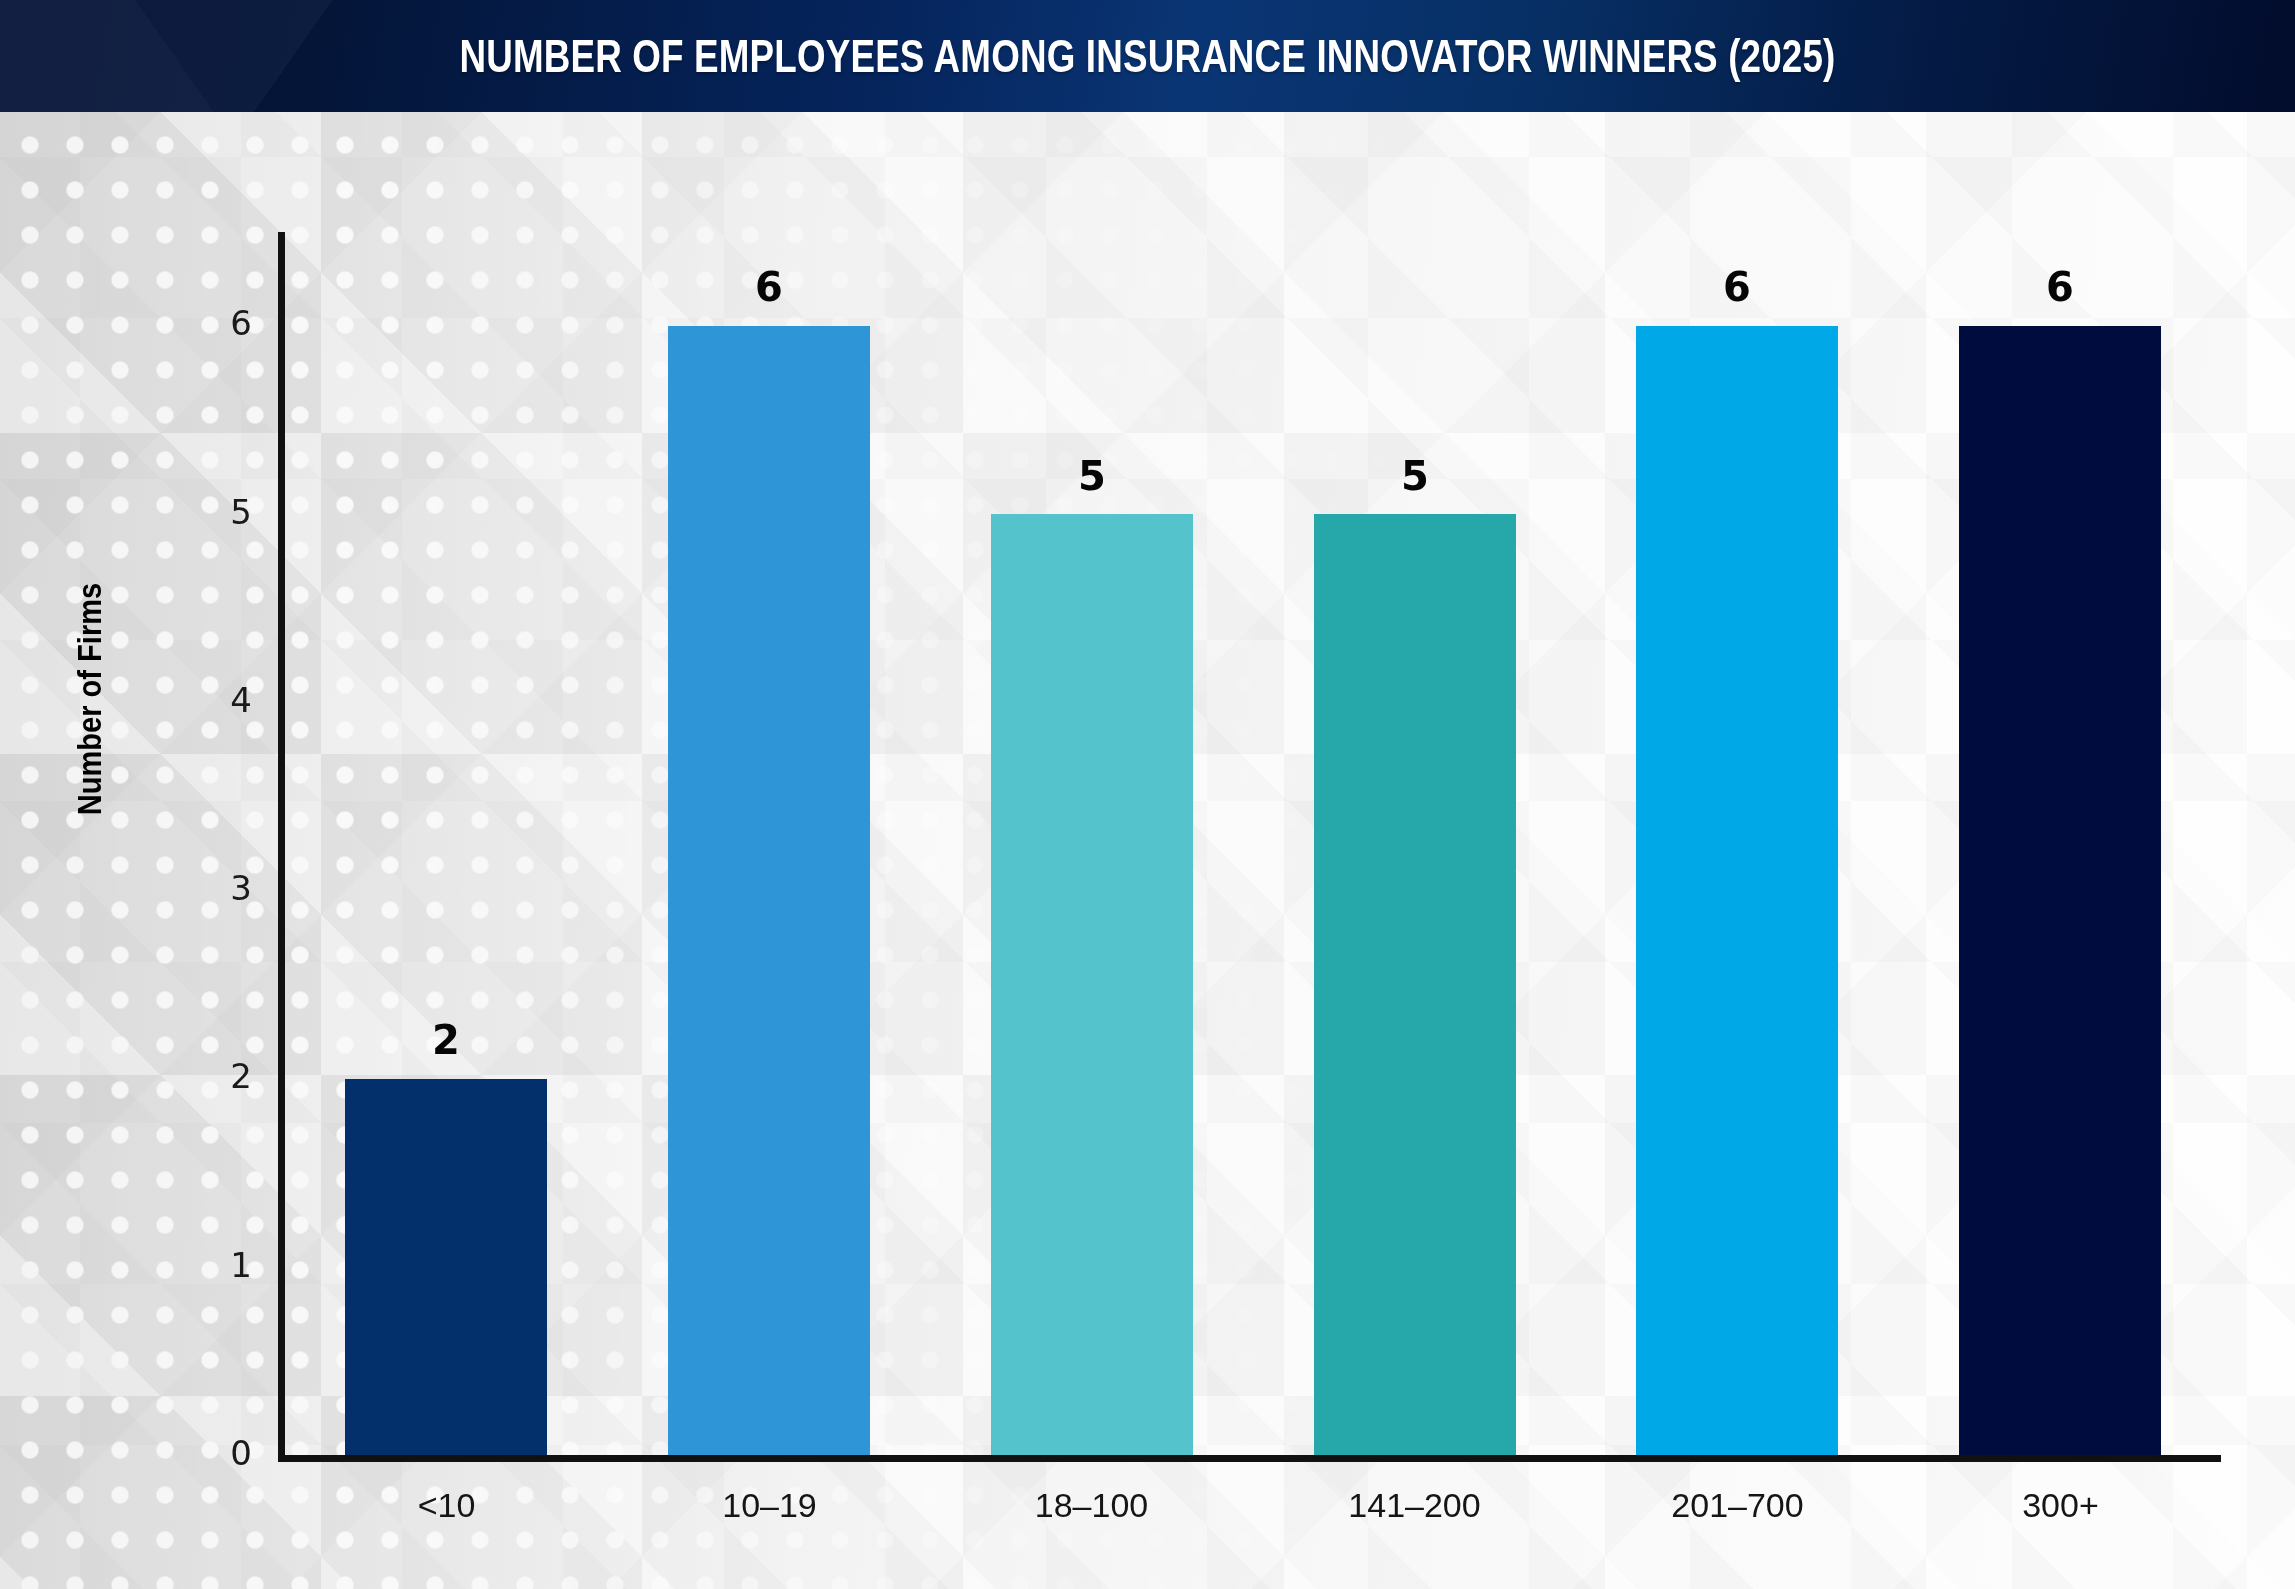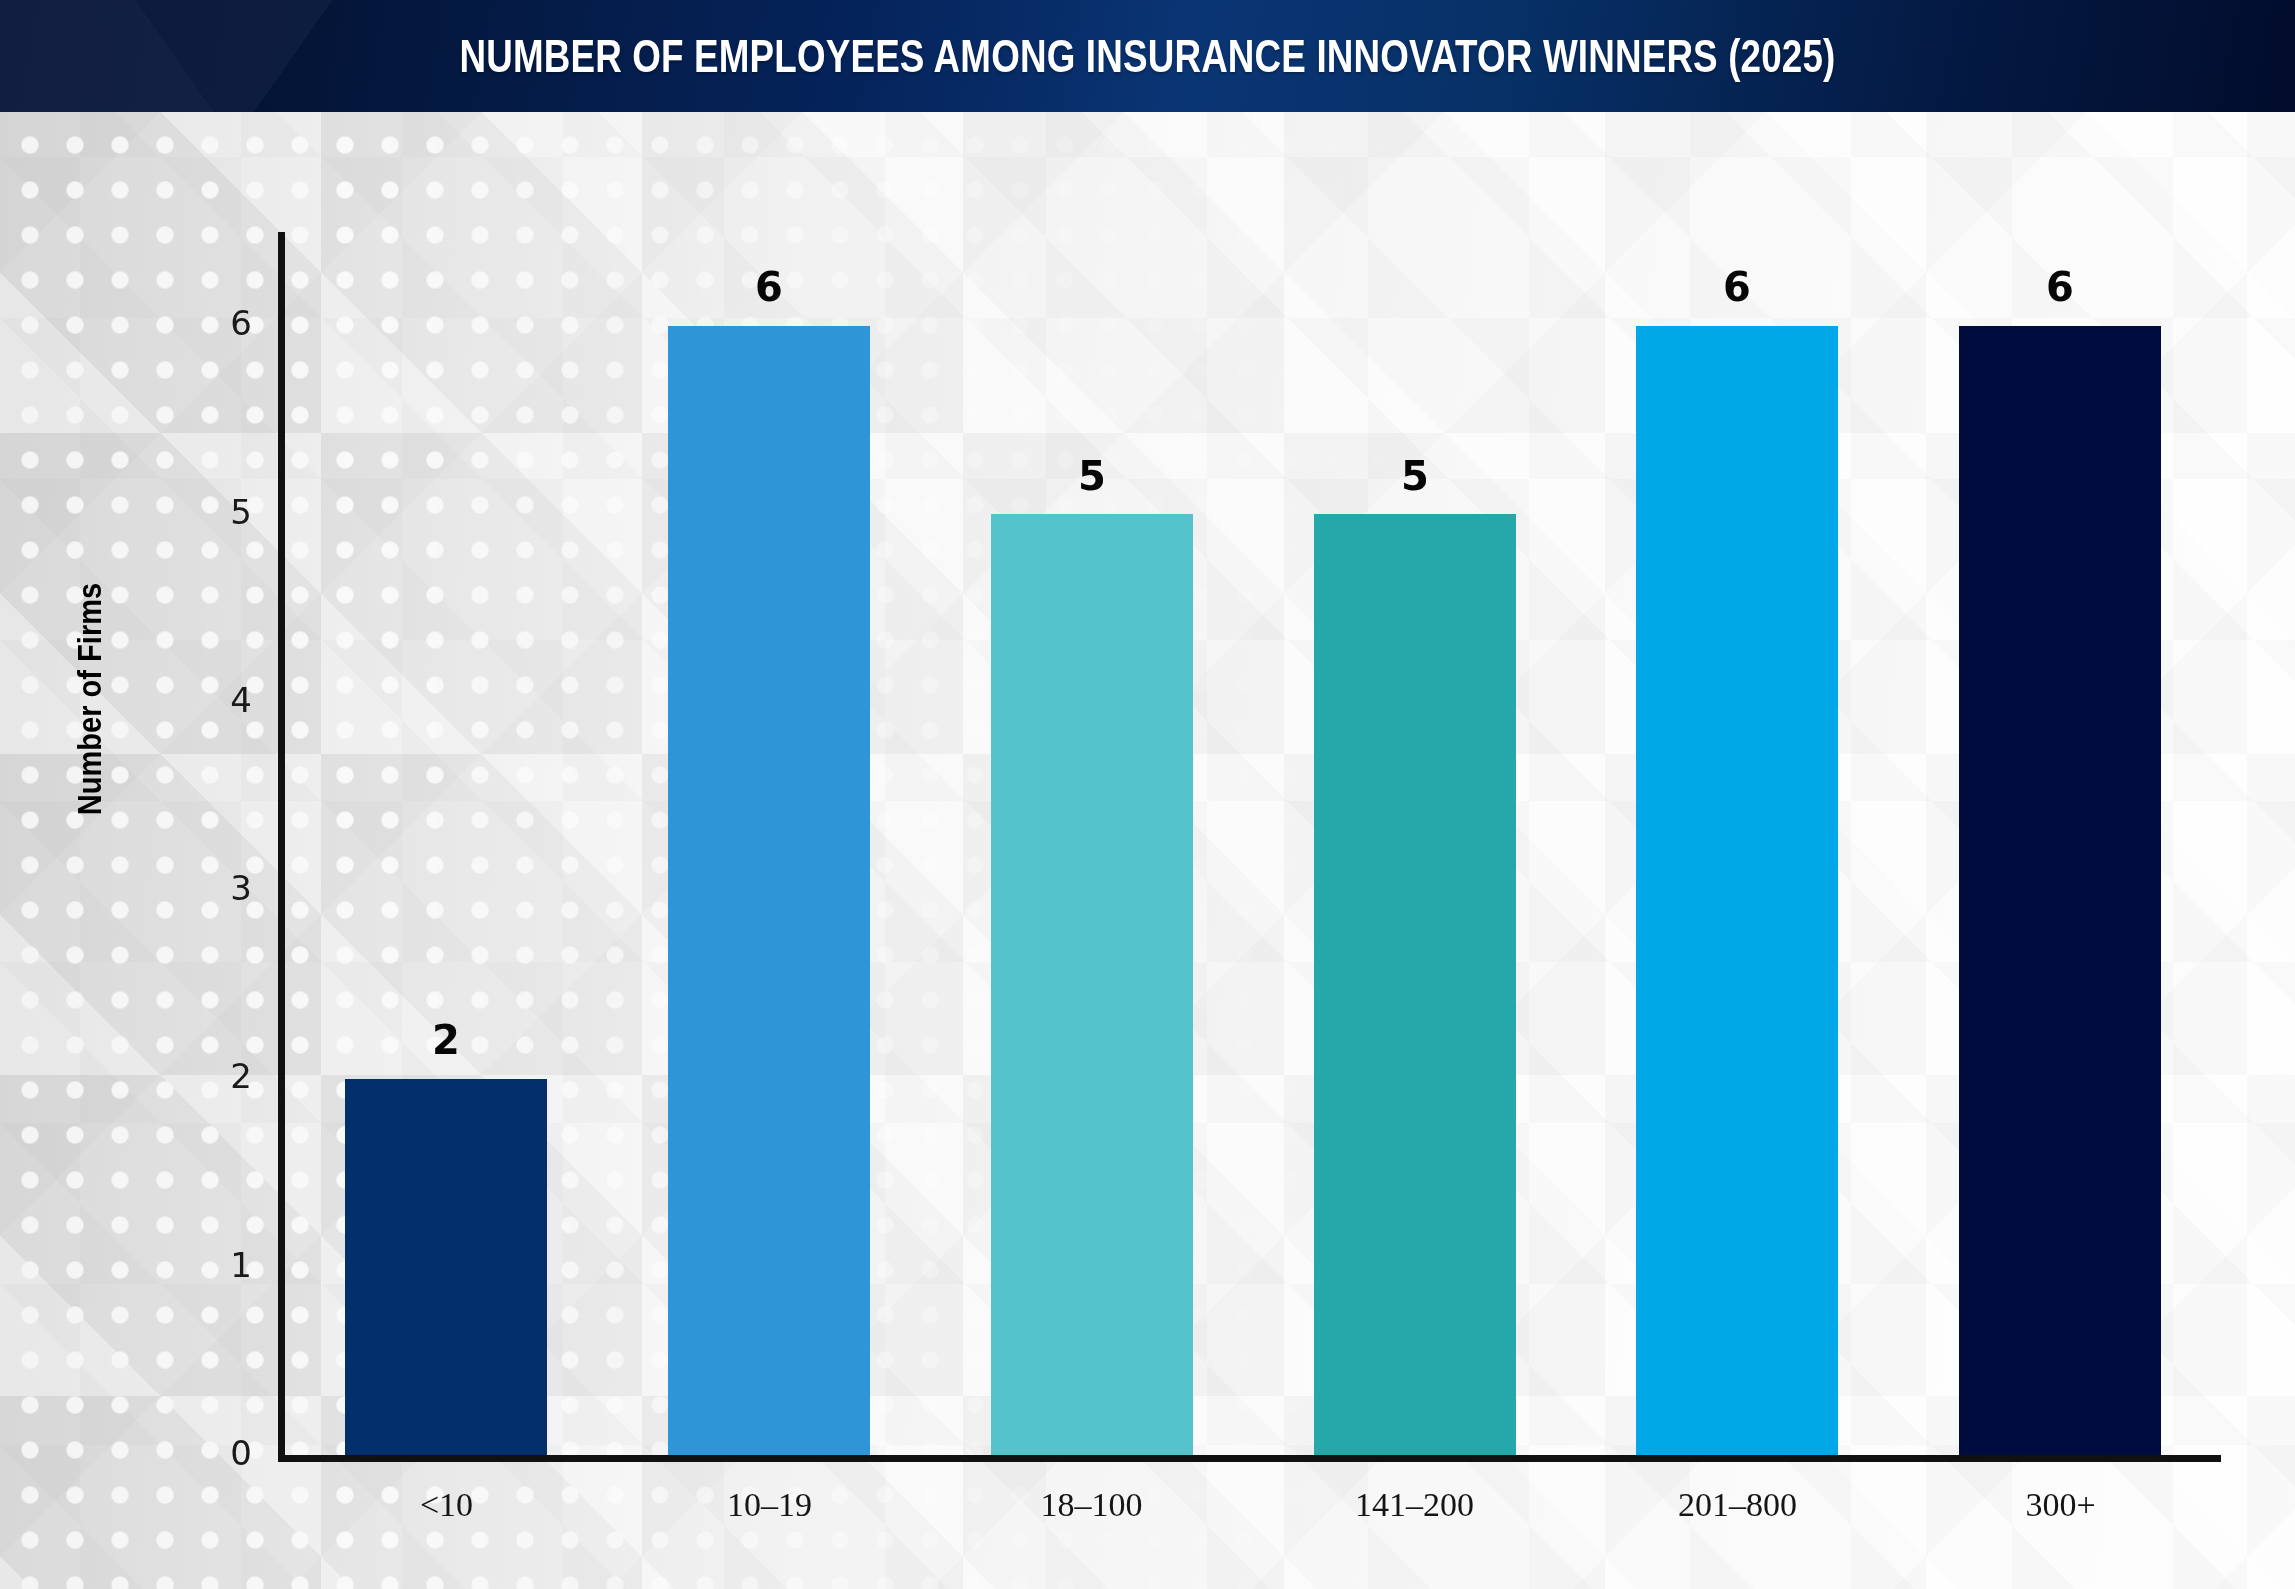--- a/index.html
+++ b/index.html
@@ -177,21 +177,21 @@
     text-align: center;
     font-family: "DejaVu Sans", sans-serif;
     font-weight: bold;
     font-size: 40px;
     color: #060606;
   }
   .x-tick-label {
     position: absolute;
     top: 1374px;
     text-align: center;
-    font-family: Liberation Serif, serif;
+    font-family: Liberation Sans, sans-serif;
     font-size: 34px;
     color: #151515;
   }
 </style>
 </head>
 <body>
 
 <div id="stage">
 
   <div id="header-bar">
@@ -232,20 +232,20 @@
           <div class="bar" style="left: 1636px; top: 214px; width: 202px; height: 1129px; background: rgb(0, 168, 232); position: absolute;"></div>
           <div class="bar-value" style="position: absolute; left: 1636px; width: 202px; top: 152px;">6</div>
           <div class="bar" style="left: 1959px; top: 214px; width: 202px; height: 1129px; background: rgb(0, 12, 61); position: absolute;"></div>
           <div class="bar-value" style="position: absolute; left: 1959px; width: 202px; top: 152px;">6</div>
         </div>
       <div id="x-ticks">
           <div class="x-tick-label" style="left: 285px; width: 323px;">&lt;10</div>
           <div class="x-tick-label" style="left: 608px; width: 323px;">10–19</div>
           <div class="x-tick-label" style="left: 930px; width: 323px;">18–100</div>
           <div class="x-tick-label" style="left: 1253px; width: 323px;">141–200</div>
-          <div class="x-tick-label" style="left: 1576px; width: 323px;">201–800</div>
+          <div class="x-tick-label" style="left: 1576px; width: 323px;">201–700</div>
           <div class="x-tick-label" style="left: 1899px; width: 323px;">300+</div>
         </div>
 
     </div>
   </div>
 </div>
 
 
 </body></html>

